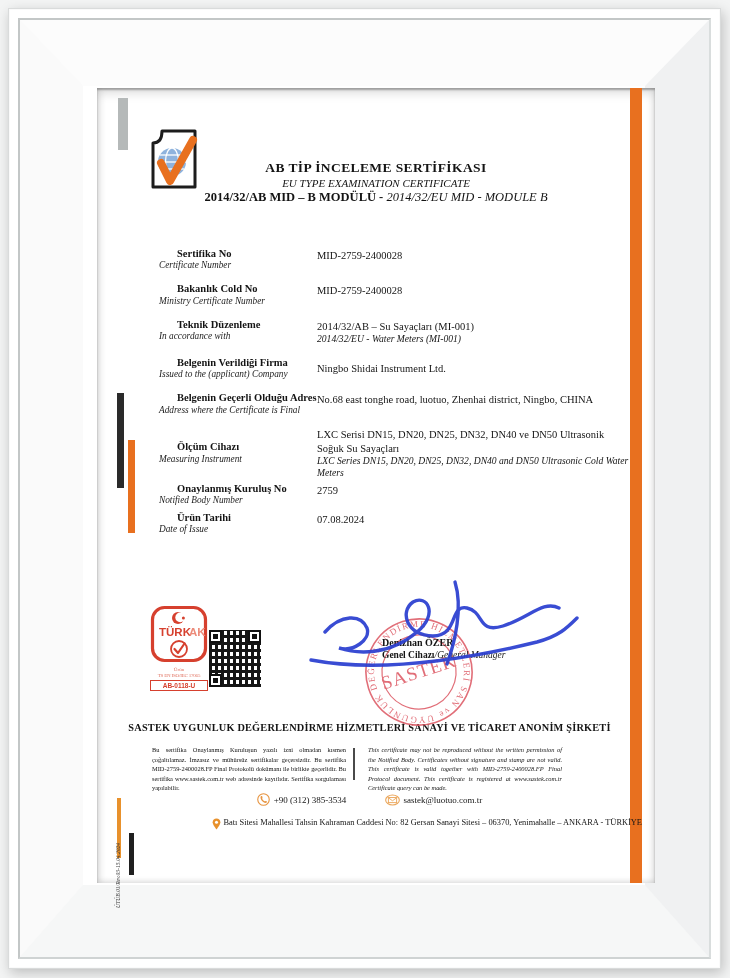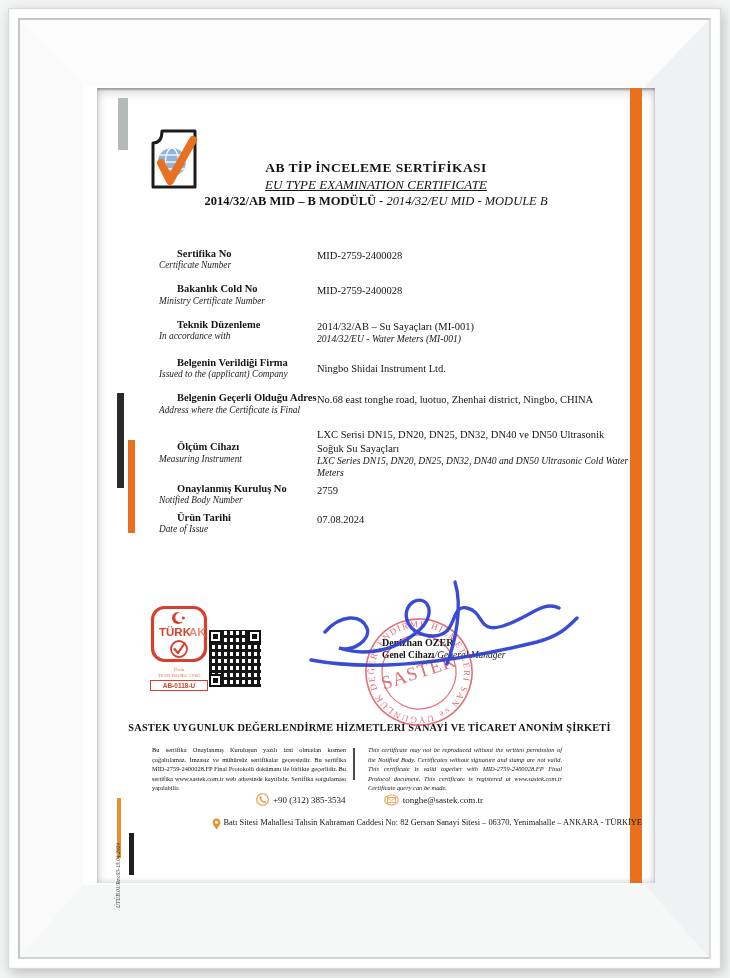--- a/index.html
+++ b/index.html
@@ -40,21 +40,21 @@
   .bar{position:absolute;}
   .bar.black-mid{left:20px;top:305px;width:7px;height:95px;background:#2a2a2a;}
   .bar.orange-mid{left:31px;top:352px;width:7px;height:93px;background:#E8701F;}
   .bar.orange-low{left:20px;top:710px;width:4px;height:60px;background:#E8912C;}
   .bar.black-low{left:32px;top:745px;width:5px;height:42px;background:#1f1f1f;}
 
   .logo{position:absolute;left:52px;top:40px;width:50px;height:62px;}
 
   .header{position:absolute;left:0;top:72px;width:558px;text-align:center;}
   .title-tr{font-size:13.5px;font-weight:bold;letter-spacing:.4px;}
-  .title-en{font-size:13px;font-style:italic;margin-top:1px;text-decoration:underline;}
+  .title-en{font-size:11px;font-style:italic;margin-top:1px;}
   .title-sub{font-size:12.5px;margin-top:1px;}
   .title-sub .b{font-weight:bold;}
   .title-sub .i{font-style:italic;}
 
   
   .fields{position:absolute;left:62px;top:160px;width:472px;}
   .frow{display:flex;align-items:flex-start;margin-bottom:12px;}
   .frow.v-center{align-items:center;}
   .f-label{width:158px;flex:none;}
   .lt{font-weight:bold;font-size:10.5px;line-height:1.18;padding-left:18px;}
@@ -274,21 +274,21 @@
         <path d="M4.3 3.6 C5.2 3 5.8 3.6 5.9 4.5 C6 5.3 5.4 5.7 5.9 6.7 C6.4 7.7 7.5 8.6 8.4 8.9 C9.3 9.2 9.6 8.4 10.3 8.9 C11 9.4 10.8 10.3 9.9 10.6 C8.4 11.1 5.6 9.4 4.6 7.6 C3.7 6 3.5 4.2 4.3 3.6 Z" fill="#E79440"></path>
       </svg>
       <span>+90 (312) 385-3534</span>
     </span>
     <span class="grp">
       <svg width="15" height="12" viewBox="0 0 16 12">
         <ellipse cx="8" cy="6" rx="7.3" ry="5.3" fill="none" stroke="#EBA75C" stroke-width="1.2"></ellipse>
         <rect x="3.6" y="3.4" width="8.8" height="5.4" fill="none" stroke="#EBA75C" stroke-width="1"></rect>
         <path d="M3.8 3.8 L8 6.8 L12.2 3.8" fill="none" stroke="#EBA75C" stroke-width="1"></path>
       </svg>
-      <span>tonghe@sastek.com.tr</span>
+      <span>sastek@luotuo.com.tr</span>
     </span>
   </div>
 
   <div class="address">
     <span class="grp">
       <svg width="9" height="12" viewBox="0 0 10 13">
         <path d="M5 0.5 C7.5 0.5 9.3 2.3 9.3 4.6 C9.3 7.6 5 12.5 5 12.5 C5 12.5 0.7 7.6 0.7 4.6 C0.7 2.3 2.5 0.5 5 0.5 Z" fill="#E8912C"></path>
         <circle cx="5" cy="4.6" r="1.7" fill="#ffffff"></circle>
       </svg>
       <span>Batı Sitesi Mahallesi Tahsin Kahraman Caddesi No: 82 Gersan Sanayi Sitesi – 06370, Yenimahalle – ANKARA - TÜRKİYE</span>

